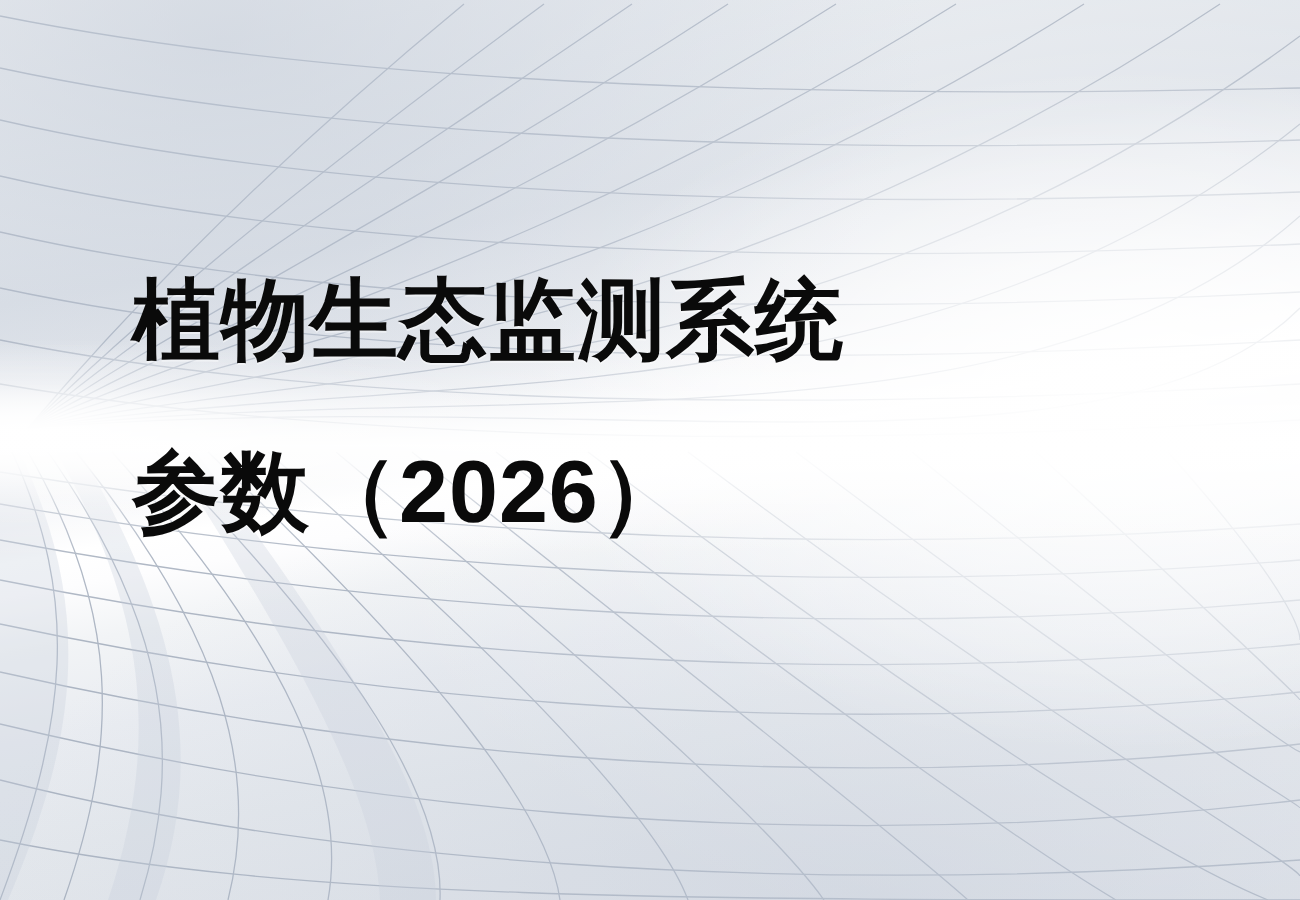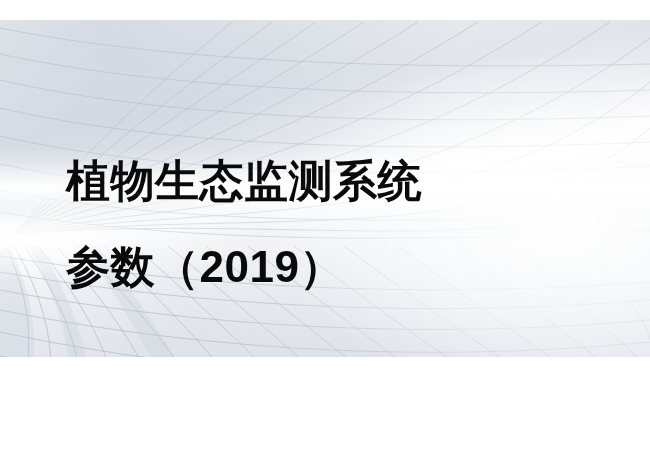--- a/index.html
+++ b/index.html
@@ -7,24 +7,23 @@
     padding: 0;
     background: #ffffff;
   }
   body {
     font-family: "Liberation Sans", "DejaVu Sans", sans-serif;
   }
 
   #slide {
     position: relative;
     width: 650px;
-    height: 337px;
+    height: 450px;
     overflow: hidden;
     background: #e9ecf0;
-    margin-top: 20px;
   }
 
   
   .bg-layer {
     position: absolute;
     inset: 0;
     pointer-events: none;
   }
 
   
@@ -201,16 +200,16 @@
     <rect x="0" y="0" width="650" height="450" fill="url(#rightWash)" opacity="0.55"></rect>
   </svg>
 
   <div class="bg-layer" id="bg-shade" style="z-index:4;"></div>
   <div class="bg-layer" id="bg-right-light" style="z-index:5;"></div>
   <div class="bg-layer" id="bg-sheen" style="z-index:6;"></div>
   <div class="bg-layer" id="bg-glow" style="z-index:7;"></div>
 
   <div id="title-block">
     <div class="title-line">植物生态监测系统</div>
-    <div class="title-line">参数（2019）</div>
+    <div class="title-line">参数（2026）</div>
   </div>
 
 </div>
 
 </body></html>

